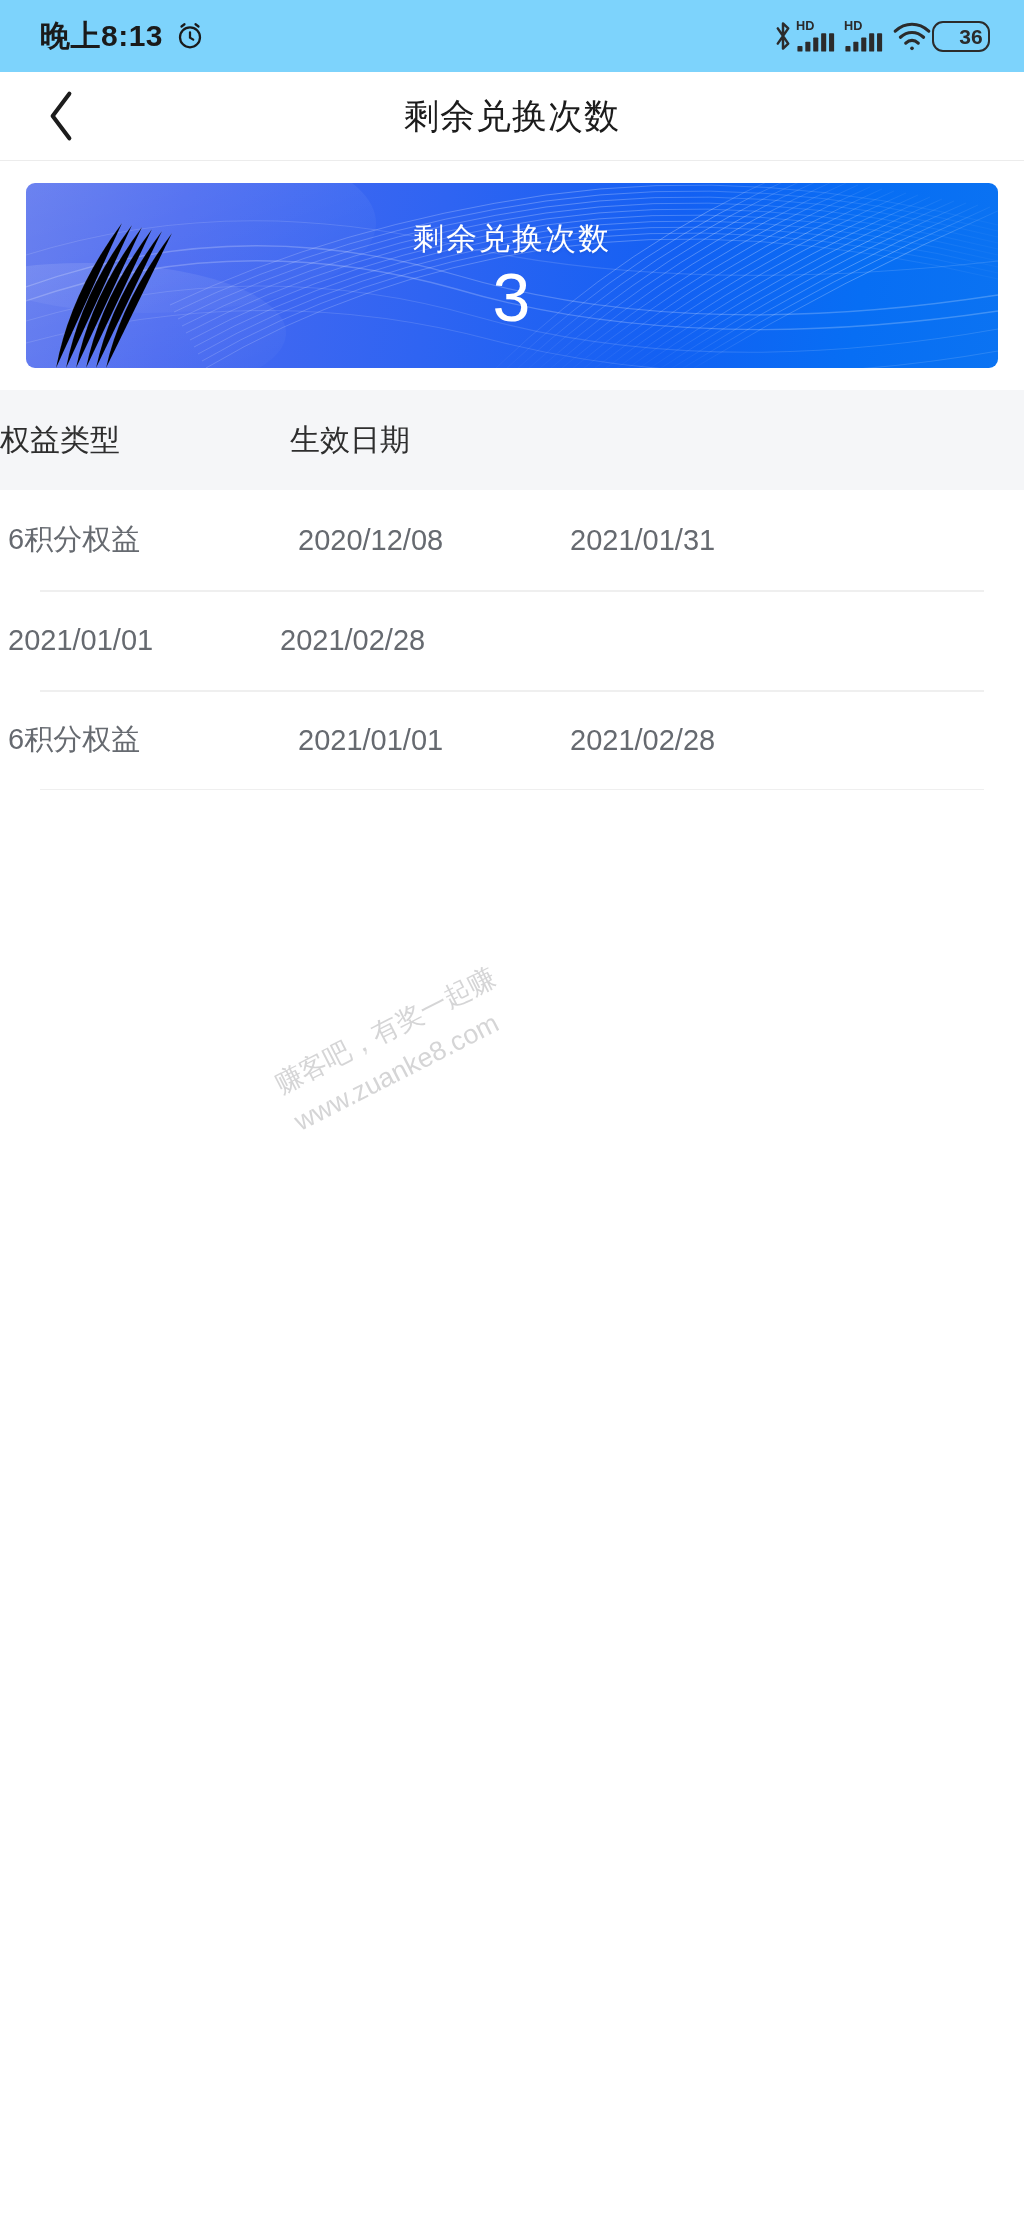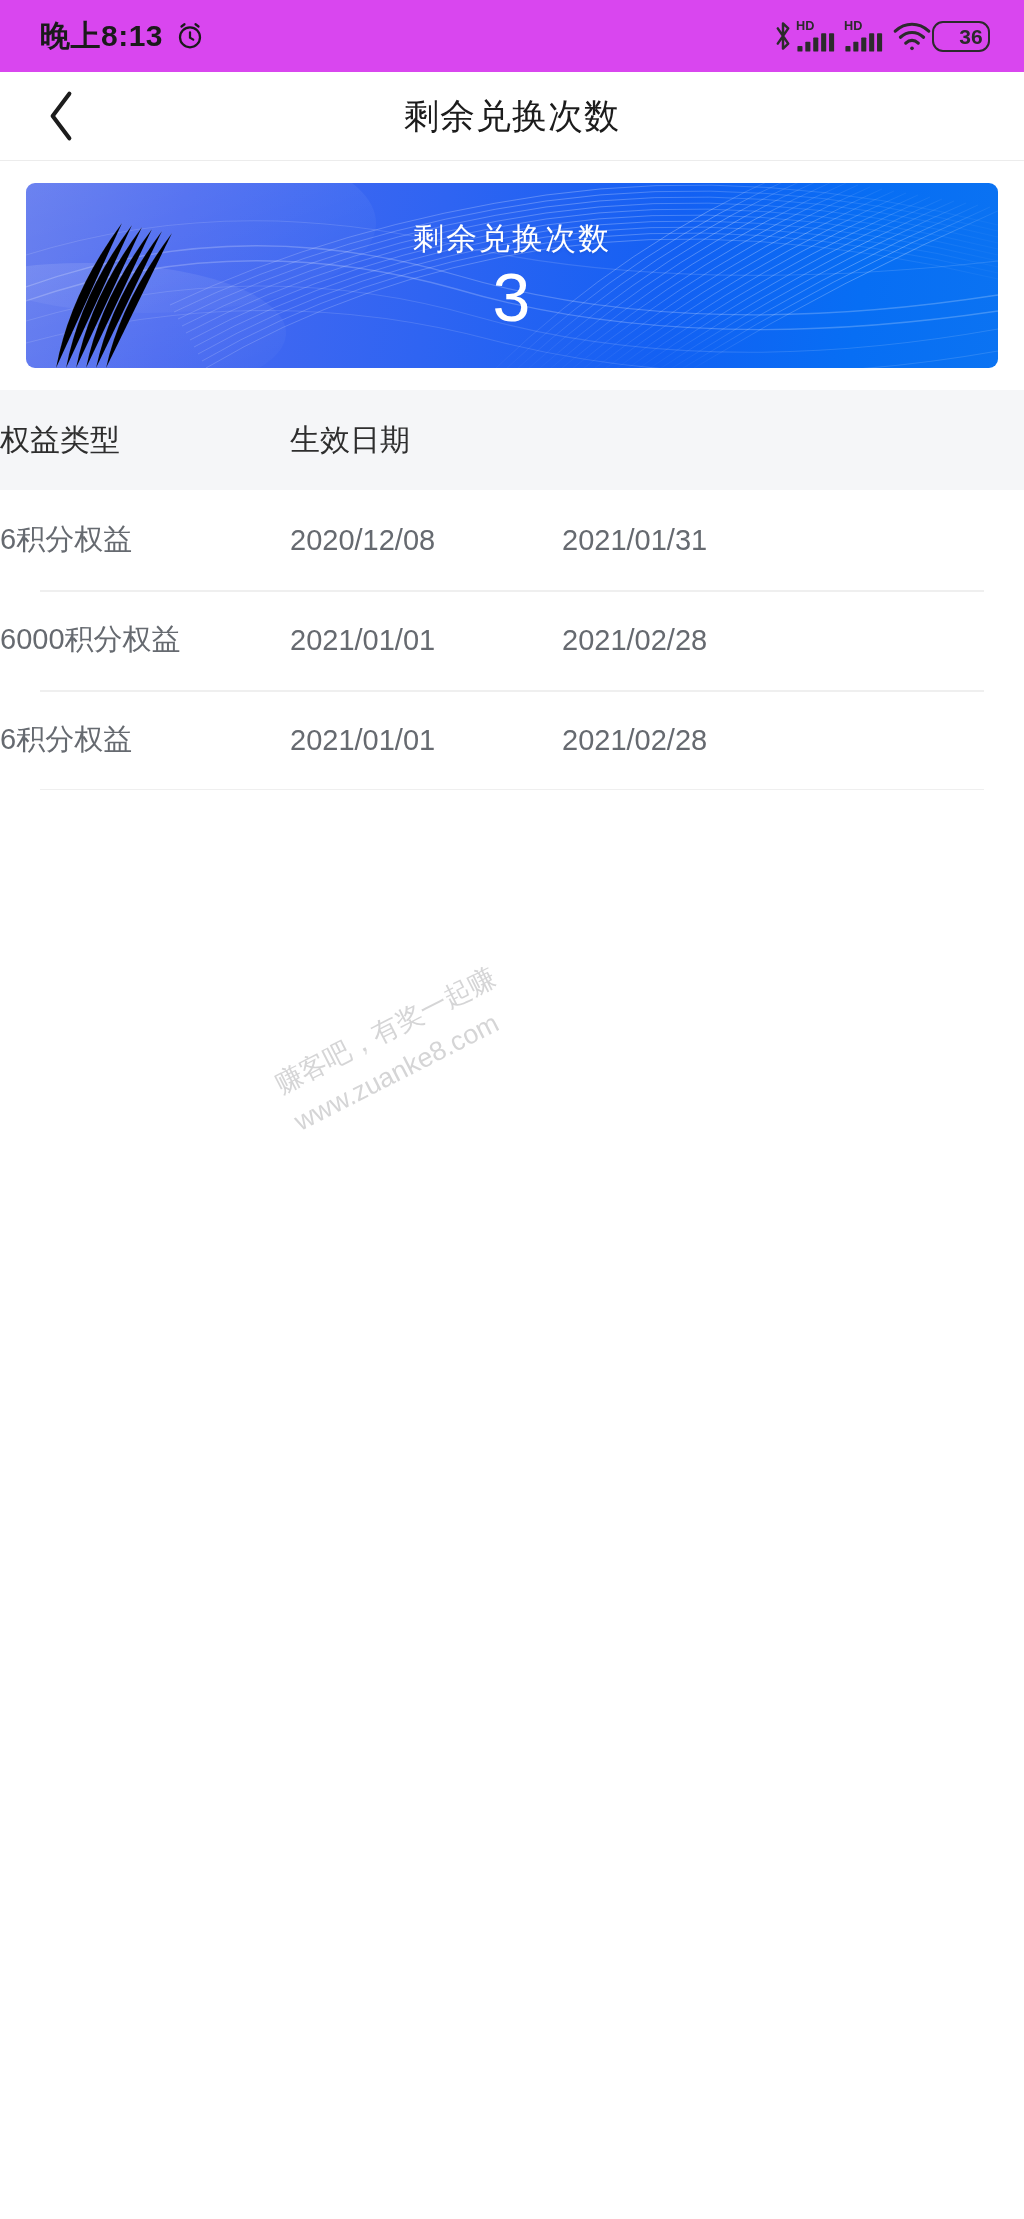--- a/index.html
+++ b/index.html
@@ -16,21 +16,21 @@
   }
 
   
   .status-bar {
     height: 72px;
     display: flex;
     align-items: center;
     justify-content: space-between;
     padding: 0 34px 0 40px;
     box-sizing: border-box;
-    background: #d946ef;
+    background: #7dd3fc;
   }
   .status-left {
     display: flex;
     align-items: center;
     gap: 12px;
   }
   .status-time {
     font-size: 30px;
     font-weight: 700;
     color: #1a1a1a;
@@ -149,20 +149,21 @@
   .table-head .cell {
     font-size: 30px;
     color: #2e2e2e;
   }
   .table-row {
     display: flex;
     height: 100px;
     align-items: center;
     position: relative;
     background: #ffffff;
+    padding-left: 8px;
   }
   .table-row + .table-row::before,
   .table-row.with-divider::before {
     content: "";
     position: absolute;
     top: 0;
     left: 40px;
     right: 40px;
     height: 1.5px;
     background: #efefef;
@@ -374,21 +375,20 @@
     <div class="cell col-1">生效日期</div>
   </div>
 
   <div class="table-row">
     <div class="cell col-0">6积分权益</div>
     <div class="cell col-1">2020/12/08</div>
     <div class="cell col-2">2021/01/31</div>
   </div>
 
   <div class="table-row">
-    <div class="cell col-0">6000积分权益</div>
     <div class="cell col-1">2021/01/01</div>
     <div class="cell col-2">2021/02/28</div>
   </div>
 
   <div class="table-row last">
     <div class="cell col-0">6积分权益</div>
     <div class="cell col-1">2021/01/01</div>
     <div class="cell col-2">2021/02/28</div>
   </div>
 

